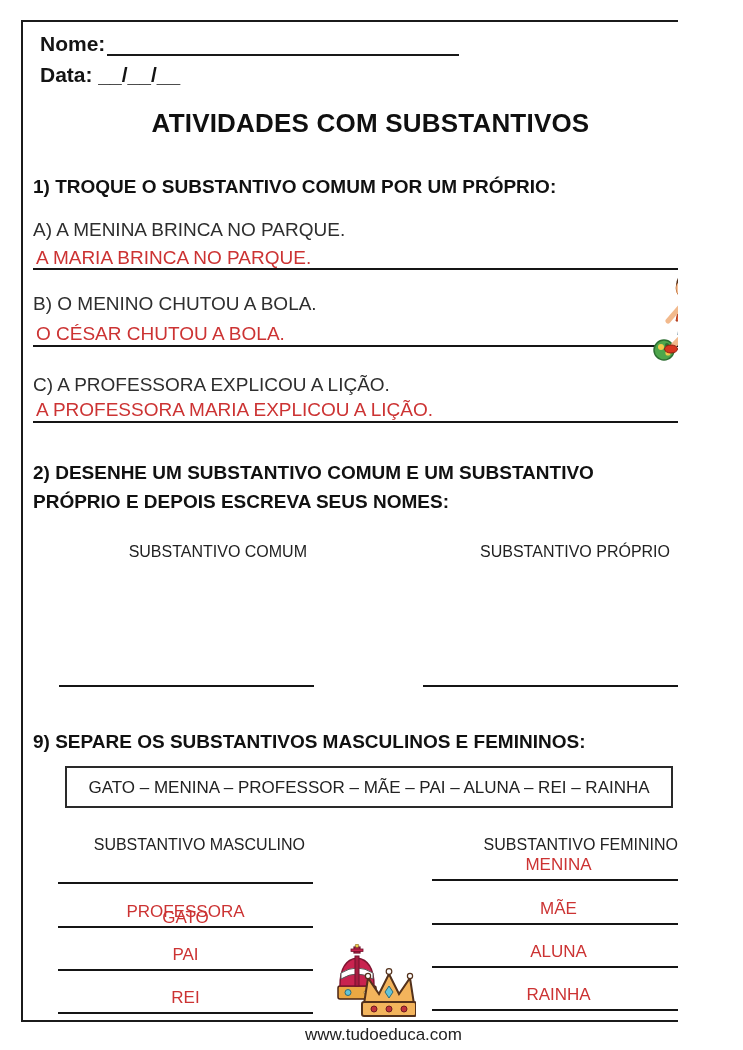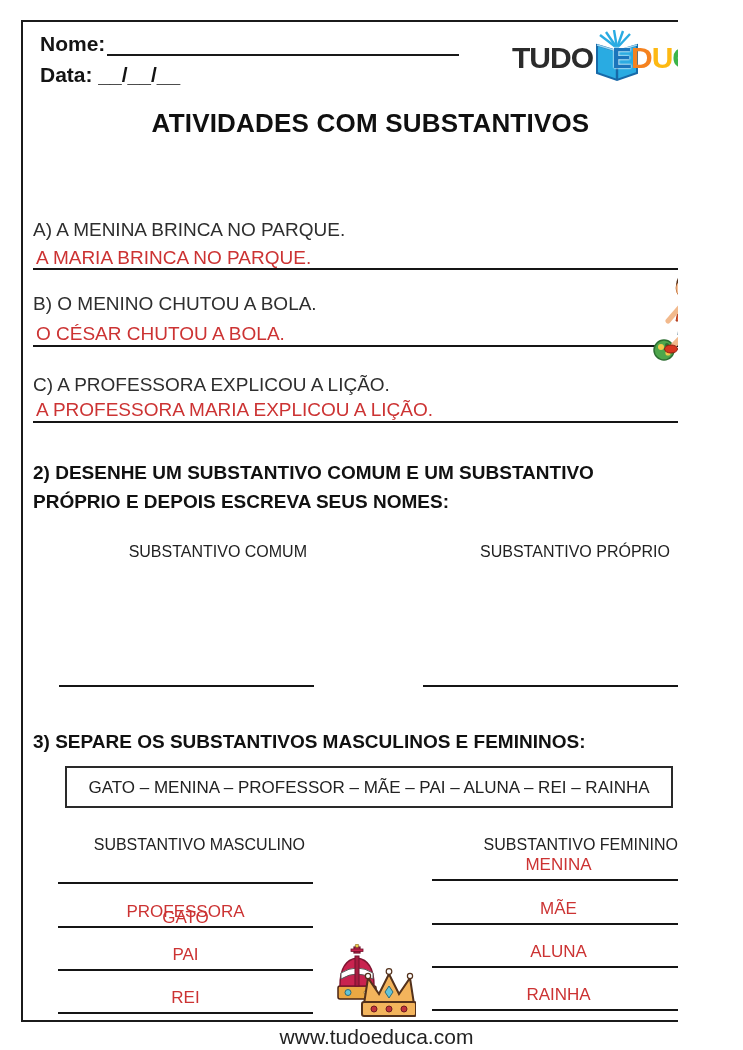--- a/index.html
+++ b/index.html
@@ -30,59 +30,38 @@
   .sec-heading { font-size:19px; font-weight:800; color:#111; }
   .prompt { font-size:19px; color:#2e2e2e; }
   .answer { font-size:19px; color:#cc3333; }
   .answer-line { border-top:2.5px solid #151515; height:0; }
   .col-header { font-size:16px; color:#222; text-align:right; }
   .word-box {
     width:608px; height:42px; border:2px solid #2a2a2a;
     text-align:center; line-height:40px; font-size:17px; color:#222;
   }
   .sort-word { font-size:17px; color:#cc3333; text-align:center; }
-  .footer { width:699px; left:27px; text-align:center; font-size:21px; color:#222; }
+  .footer { width:699px; left:34px; text-align:center; font-size:17px; color:#222; }
 </style>
 </head>
 <body>
 
 <div class="page">
   <div class="sheet-border"></div>
 
   <div class="abs name-row" style="left:40px; top:32px;">
     <span class="hdr-label">Nome:</span>
     <span class="name-line"></span>
   </div>
   <div class="abs hdr-label" style="left:40px; top:63px;">Data: __/__/__</div>
 
-  <div class="abs logo" style="left:512px; top:30px;">
-    <span class="logo-tudo">TUDO</span>
-    <span class="logo-book">
-      <svg width="44" height="52" viewBox="0 0 44 52">
-        <g stroke="#29abe2" stroke-width="2.4" fill="none">
-          <path d="M22 18 L5 5"></path>
-            <path d="M22 18 L11 2"></path>
-            <path d="M22 18 L19 0"></path>
-          <path d="M22 18 L28 1"></path>
-            <path d="M22 18 L35 4"></path>
-        </g>
-        <path d="M2 15 L22 21 L42 15 L42 43 L22 50 L2 43 Z" fill="#29abe2" stroke="#1769a8" stroke-width="2"></path>
-        <path d="M22 21 L22 50" stroke="#1769a8" stroke-width="2.4"></path>
-        <path d="M2 15 L22 21 L42 15" fill="none" stroke="#9ad6f2" stroke-width="1.5"></path>
-      </svg>
-    </span>
-    <span class="logo-letter l-e">E</span>
-    <span class="logo-letter l-d">D</span>
-    <span class="logo-letter l-u">U</span>
-    <span class="logo-letter l-c">C</span>
-    <span class="logo-letter l-a">A</span>
-  </div>
 
   <div class="abs title" style="top:108px;">ATIVIDADES COM SUBSTANTIVOS</div>
 
+  <div class="abs sec-heading" style="left:33px; top:176px;">1) TROQUE O SUBSTANTIVO COMUM POR UM PRÓPRIO:</div>
 
   <div class="abs prompt" style="left:33px; top:219px;">A) A MENINA BRINCA NO PARQUE.</div>
   <div class="abs answer" style="left:36px; top:247px;">A MARIA BRINCA NO PARQUE.</div>
   <div class="abs answer-line" style="left:33px; top:268px; width:672px;"></div>
 
   <div class="abs prompt" style="left:33px; top:293px;">B) O MENINO CHUTOU A BOLA.</div>
   <div class="abs answer" style="left:36px; top:323px;">O CÉSAR CHUTOU A BOLA.</div>
   <div class="abs answer-line" style="left:33px; top:345px; width:672px;"></div>
 
   <div class="abs" style="left:652px; top:271px;">
@@ -118,21 +97,21 @@
   <div class="abs prompt" style="left:33px; top:374px;">C) A PROFESSORA EXPLICOU A LIÇÃO.</div>
   <div class="abs answer" style="left:36px; top:399px;">A PROFESSORA MARIA EXPLICOU A LIÇÃO.</div>
   <div class="abs answer-line" style="left:33px; top:421px; width:672px;"></div>
 
   <div class="abs sec-heading" style="left:33px; top:458px; width:652px; line-height:1.55;">2) DESENHE UM SUBSTANTIVO COMUM E UM SUBSTANTIVO PRÓPRIO E DEPOIS ESCREVA SEUS NOMES:</div>
   <div class="abs col-header" style="left:67px; top:543px; width:240px;">SUBSTANTIVO COMUM</div>
   <div class="abs col-header" style="left:430px; top:543px; width:240px;">SUBSTANTIVO PRÓPRIO</div>
   <div class="abs answer-line" style="left:59px; top:685px; width:255px;"></div>
   <div class="abs answer-line" style="left:423px; top:685px; width:255px;"></div>
 
-  <div class="abs sec-heading" style="left:33px; top:731px;">3) SEPARE OS SUBSTANTIVOS MASCULINOS E FEMININOS:</div>
+  <div class="abs sec-heading" style="left:33px; top:731px;">9) SEPARE OS SUBSTANTIVOS MASCULINOS E FEMININOS:</div>
   <div class="abs word-box" style="left:65px; top:766px;">GATO – MENINA – PROFESSOR – MÃE – PAI – ALUNA – REI – RAINHA</div>
   <div class="abs col-header" style="left:65px; top:836px; width:240px;">SUBSTANTIVO MASCULINO</div>
   <div class="abs col-header" style="left:438px; top:836px; width:240px;">SUBSTANTIVO FEMININO</div>
 
   <div class="abs sort-word" style="left:58px; top:908px; width:255px;">GATO</div>
   <div class="abs answer-line" style="left:58px; top:882px; width:255px;"></div>
   <div class="abs sort-word" style="left:432px; top:855px; width:253px;">MENINA</div>
   <div class="abs answer-line" style="left:432px; top:879px; width:253px;"></div>
 
   <div class="abs sort-word" style="left:58px; top:902px; width:255px;">PROFESSORA</div>

